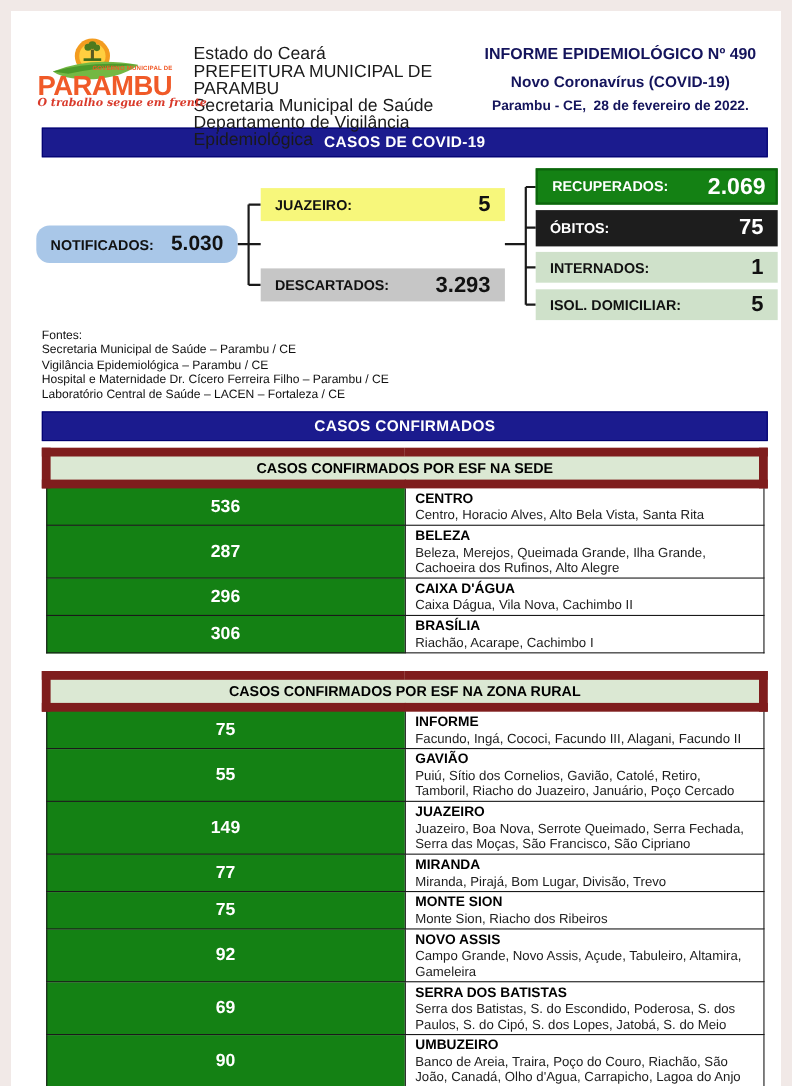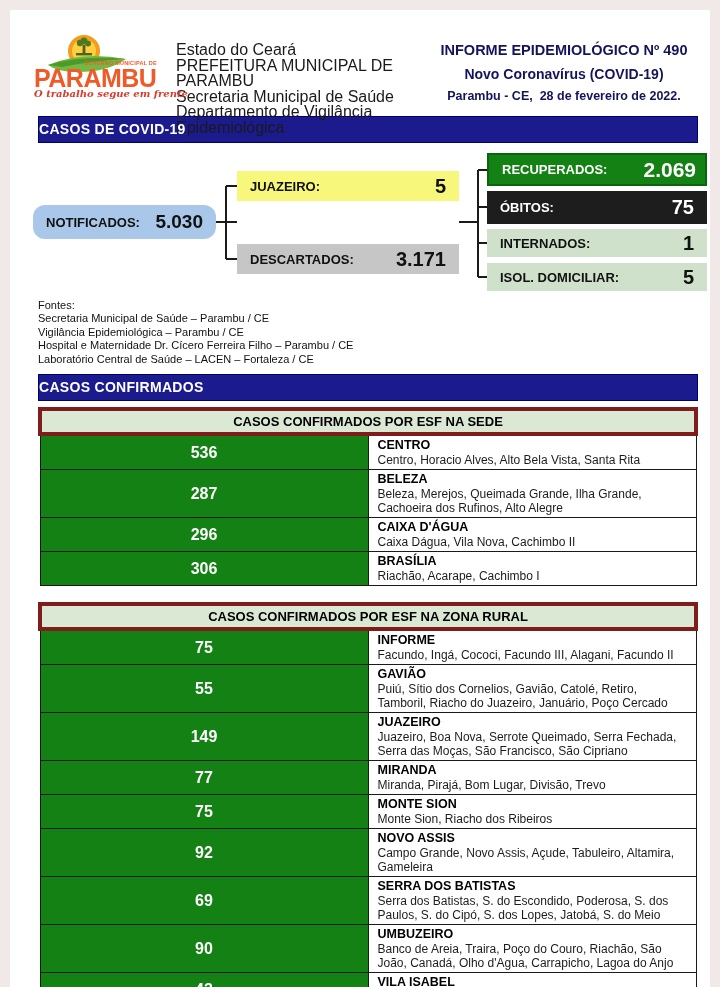--- a/index.html
+++ b/index.html
@@ -28,21 +28,21 @@
   .org { flex:1; padding:8px 0 0 14px; font-size:16px; line-height:15.5px; color:#1a1a1a; }
   .org span { display:block; }
   .report-meta { width:268px; flex:none; text-align:center; padding-top:8px; color:var(--text-navy,#14145c); }
   .report-title { font-weight:bold; font-size:14.5px; }
   .report-subtitle { font-weight:bold; font-size:14px; margin-top:8px; }
   .report-dateline { font-weight:bold; font-size:12.5px; margin-top:7px; white-space:pre-wrap; }
 
   
   .bar {
     margin:4px 12px 0 28px; background:var(--navy,#1b1b8e); color:#fff;
-    font-weight:bold; font-size:14px; letter-spacing:.3px;
+    font-weight:bold; font-size:14px; text-align:center; letter-spacing:.3px;
     padding:4px 0 5px; border:1px solid #000070;
   }
 
   
   .stats { position:relative; height:140px; margin-top:10px; }
   .connectors { position:absolute; top:0; left:0; }
   .stat { position:absolute; display:flex; align-items:center; box-sizing:border-box; padding:0 13px; }
   .stat .lbl { font-weight:bold; font-size:13px; white-space:nowrap; }
   .stat .val { font-weight:bold; font-size:20px; margin-left:auto; }
   .s-not { left:23px;  top:52px;  width:183px; height:34px; background:var(--light-blue,#a9c7e8);border-radius:12px; }
@@ -58,21 +58,21 @@
   .s-int { left:477px; top:76px;  width:220px; height:28px; background:var(--light-green,#cfe1ca); }
   .s-iso { left:477px; top:110px; width:220px; height:28px; background:var(--light-green,#cfe1ca); }
 
   
   .fontes { margin:6px 12px 0 28px; font-size:11px; line-height:13.4px; color:#111; }
   .fontes span { display:block; }
 
   
   table.esf { width:660px; margin:6px 12px 0 28px; border-collapse:collapse; table-layout:fixed; }
   table.esf th {
-    background:var(--table-head-green,#dbe8d3); border:4px solid #7f1d1d;
+    background:var(--table-head-green,#dbe8d3); border:8px solid #7f1d1d;
     font-size:13px; font-weight:bold; padding:3px 0; color:#000;
   }
   table.esf td { border:1.5px solid #1a1a1a; }
   td.count-cell {
     width:46px; background:var(--dark-green,#148114); color:#fff;
     font-weight:bold; font-size:16px; text-align:center;
   }
   td.area-cell { padding:2px 9px; }
   .area-name { font-weight:bold; font-size:12.5px; color:#000; }
   .area-loc { font-size:12px; margin-top:1px; color:#1c1c1c; }
@@ -133,21 +133,21 @@
     <div class="stat s-not">
       <span class="lbl">NOTIFICADOS:</span>
       <span class="val">5.030</span>
     </div>
     <div class="stat s-sus">
       <span class="lbl">JUAZEIRO:</span>
       <span class="val">5</span>
     </div>
     <div class="stat s-des">
       <span class="lbl">DESCARTADOS:</span>
-      <span class="val">3.171</span>
+      <span class="val">3.293</span>
     </div>
     <div class="stat s-rec">
       <span class="lbl">RECUPERADOS:</span>
       <span class="val">2.069</span>
     </div>
     <div class="stat s-obi">
       <span class="lbl">ÓBITOS:</span>
       <span class="val">75</span>
     </div>
     <div class="stat s-int">

